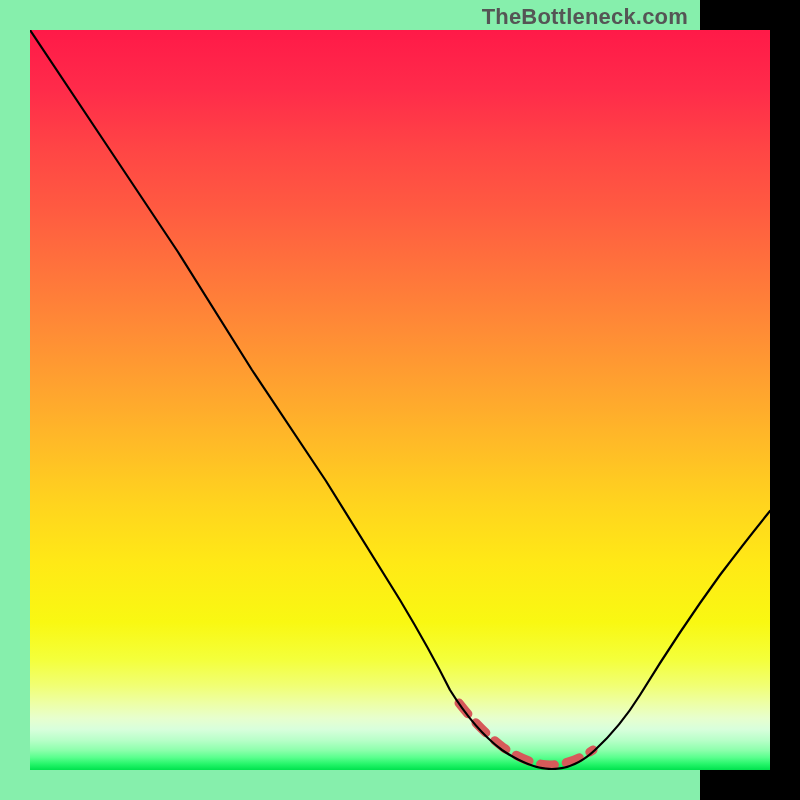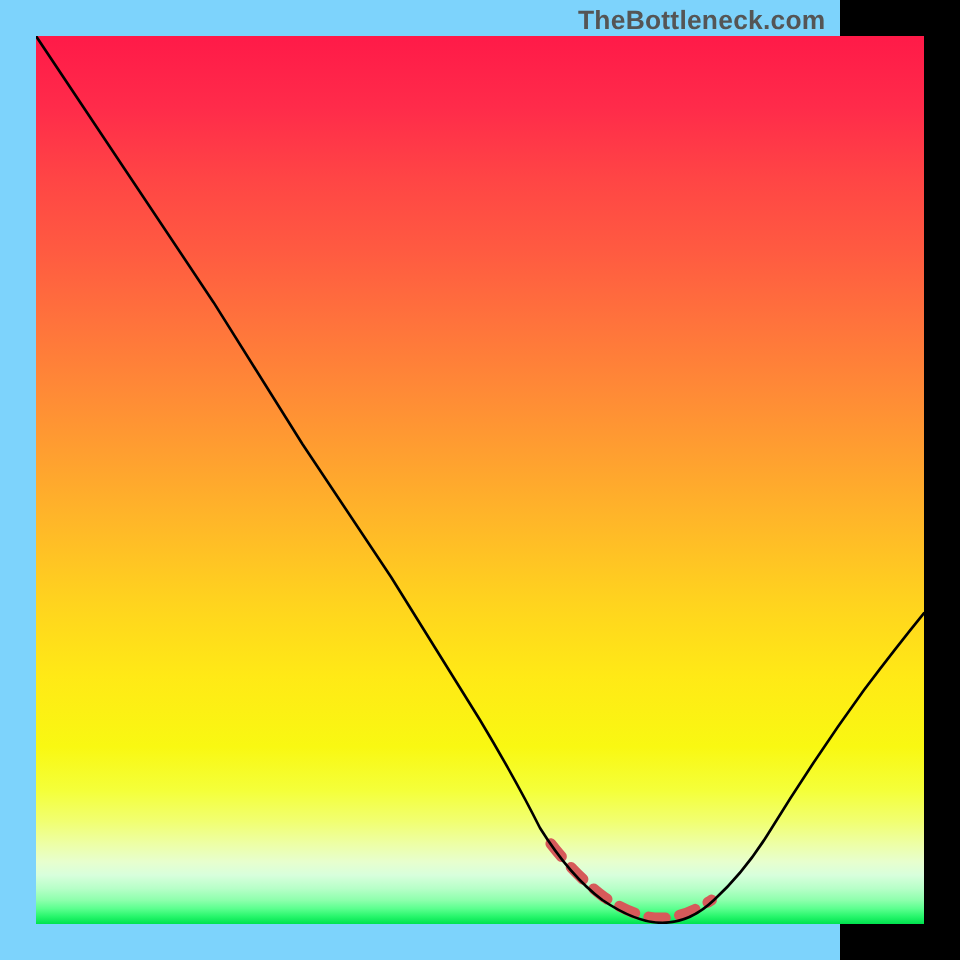--- a/index.html
+++ b/index.html
@@ -8,21 +8,21 @@
     width: 800px;
     height: 800px;
     background: #000;
     overflow: hidden;
     font-family: Arial, Helvetica, sans-serif;
   }
   .frame {
     position: relative;
     width: 700px;
     height: 800px;
-    background: #7dd3fc;
+    background: #86efac;
   }
   .watermark {
     position: absolute;
     top: 4px;
     right: 12px;
     color: #555;
     font-size: 22px;
     font-weight: 600;
     letter-spacing: 0.2px;
     user-select: none;

